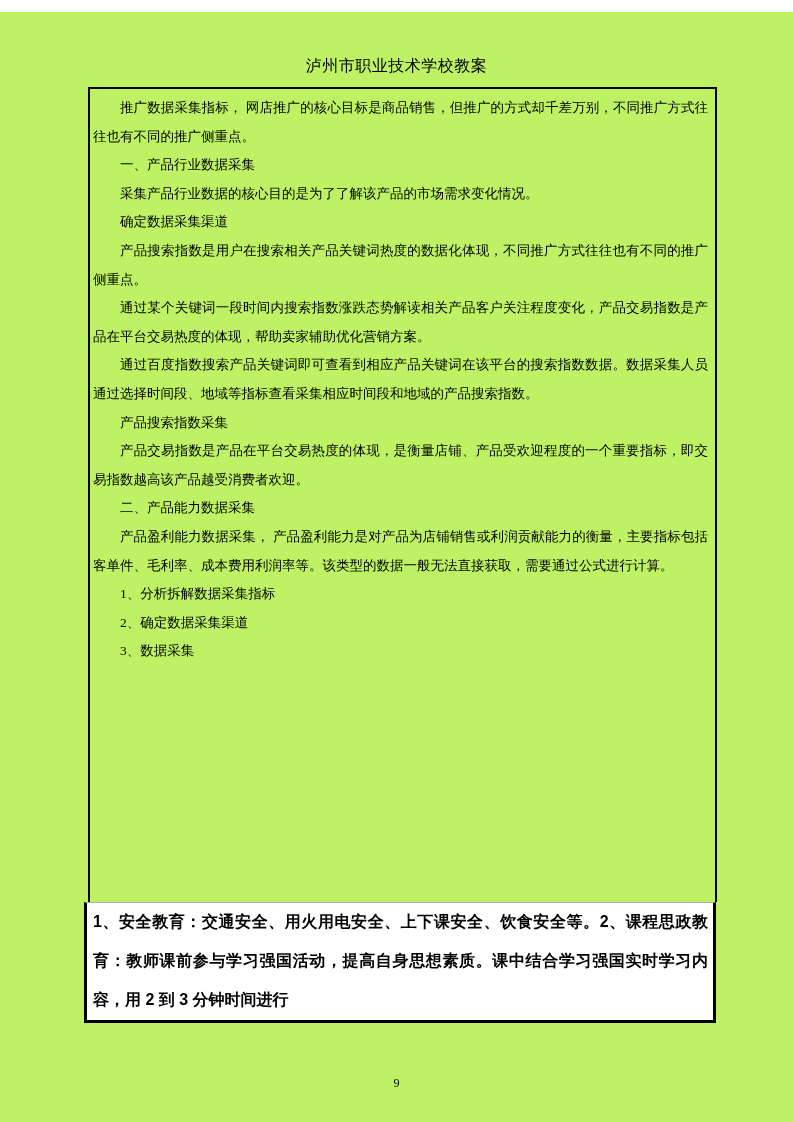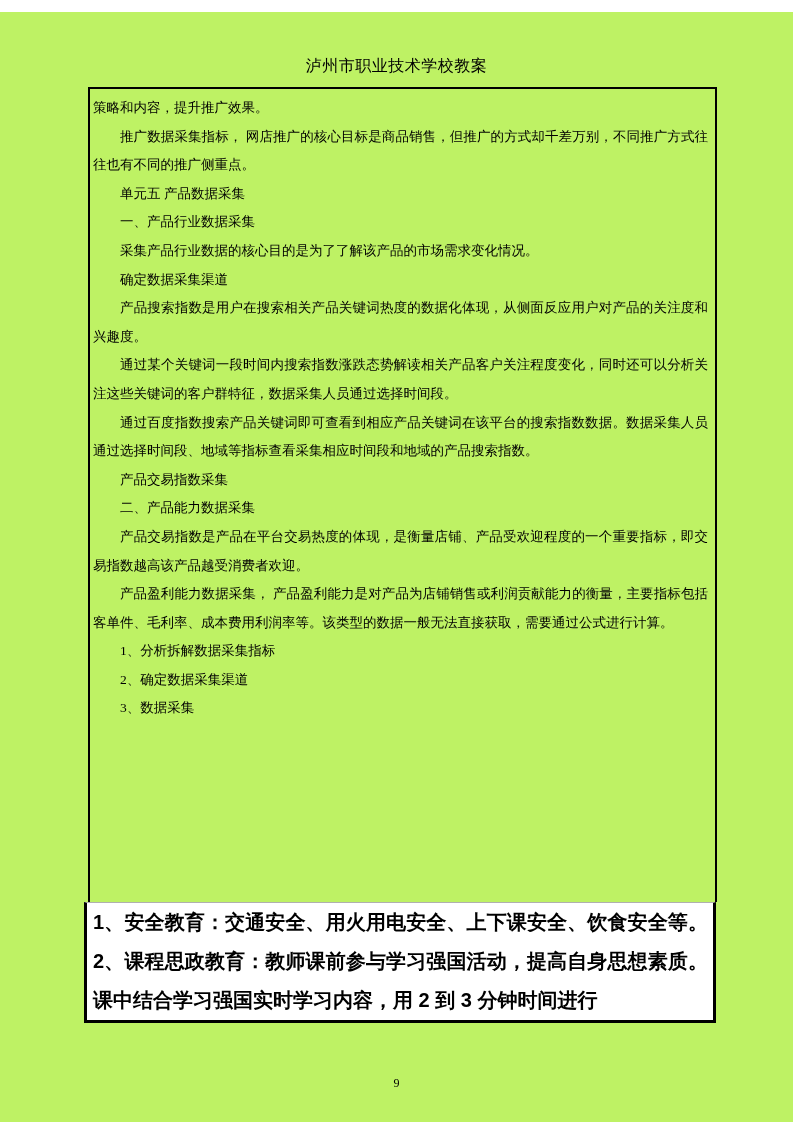--- a/index.html
+++ b/index.html
@@ -60,21 +60,21 @@
     border: 3px solid #000000;
     border-top: 1px solid #b0b0b0;
     padding: 0 5px 0 6px;
     overflow: hidden;
     background: #ffffff;
   }
   .safety-text {
     margin: 0;
     font-family: "Liberation Sans", "DejaVu Sans", sans-serif;
     font-weight: bold;
-    font-size: 20px;
+    font-size: 16px;
     line-height: 38.8px;
     text-align: justify;
     color: #000000;
   }
   .page-number {
     position: absolute;
     top: 1064px;
     left: 0;
     right: 0;
     text-align: center;
@@ -84,32 +84,30 @@
 </style>
 </head>
 <body>
 
 <div class="page">
 
   <div class="header-title">泸州市职业技术学校教案</div>
 
   <div class="main-box">
     <div>
-        <p class="para">策略和内容，提升推广效果。</p>
         <p class="para indent">推广数据采集指标， 网店推广的核心目标是商品销售，但推广的方式却千差万别，不同推广方式往往也有不同的推广侧重点。</p>
-        <p class="para indent">单元五 产品数据采集</p>
         <p class="para indent">一、产品行业数据采集</p>
         <p class="para indent">采集产品行业数据的核心目的是为了了解该产品的市场需求变化情况。</p>
         <p class="para indent">确定数据采集渠道</p>
-        <p class="para indent">产品搜索指数是用户在搜索相关产品关键词热度的数据化体现，从侧面反应用户对产品的关注度和兴趣度。</p>
-        <p class="para indent">通过某个关键词一段时间内搜索指数涨跌态势解读相关产品客户关注程度变化，同时还可以分析关注这些关键词的客户群特征，数据采集人员通过选择时间段。</p>
+        <p class="para indent">产品搜索指数是用户在搜索相关产品关键词热度的数据化体现，不同推广方式往往也有不同的推广侧重点。</p>
+        <p class="para indent">通过某个关键词一段时间内搜索指数涨跌态势解读相关产品客户关注程度变化，产品交易指数是产品在平台交易热度的体现，帮助卖家辅助优化营销方案。</p>
         <p class="para indent">通过百度指数搜索产品关键词即可查看到相应产品关键词在该平台的搜索指数数据。数据采集人员通过选择时间段、地域等指标查看采集相应时间段和地域的产品搜索指数。</p>
-        <p class="para indent">产品交易指数采集</p>
+        <p class="para indent">产品搜索指数采集</p>
+        <p class="para indent">产品交易指数是产品在平台交易热度的体现，是衡量店铺、产品受欢迎程度的一个重要指标，即交易指数越高该产品越受消费者欢迎。</p>
         <p class="para indent">二、产品能力数据采集</p>
-        <p class="para indent">产品交易指数是产品在平台交易热度的体现，是衡量店铺、产品受欢迎程度的一个重要指标，即交易指数越高该产品越受消费者欢迎。</p>
         <p class="para indent">产品盈利能力数据采集， 产品盈利能力是对产品为店铺销售或利润贡献能力的衡量，主要指标包括客单件、毛利率、成本费用利润率等。该类型的数据一般无法直接获取，需要通过公式进行计算。</p>
         <p class="para indent">1、分析拆解数据采集指标</p>
         <p class="para indent">2、确定数据采集渠道</p>
         <p class="para indent">3、数据采集</p>
       </div>
   </div>
 
   <div class="safety-box">
     <p class="safety-text">1、安全教育：交通安全、用火用电安全、上下课安全、饮食安全等。2、课程思政教育：教师课前参与学习强国活动，提高自身思想素质。课中结合学习强国实时学习内容，用 2 到 3 分钟时间进行</p>
   </div>

